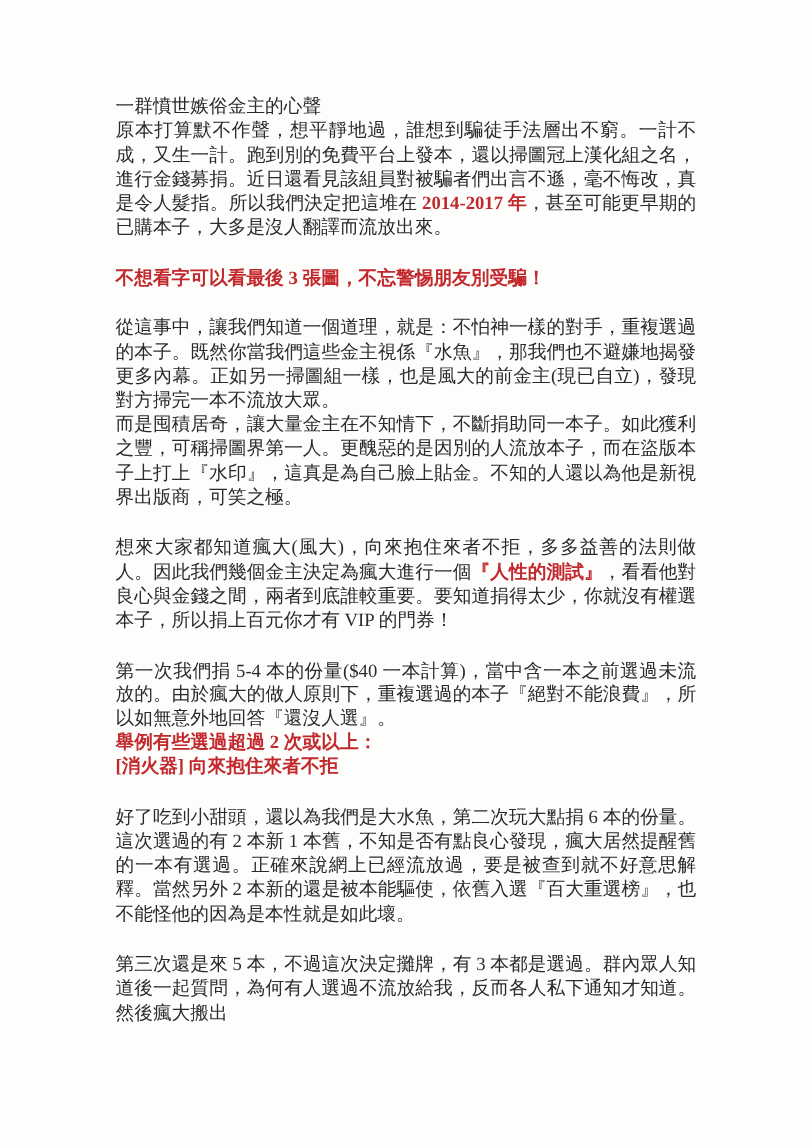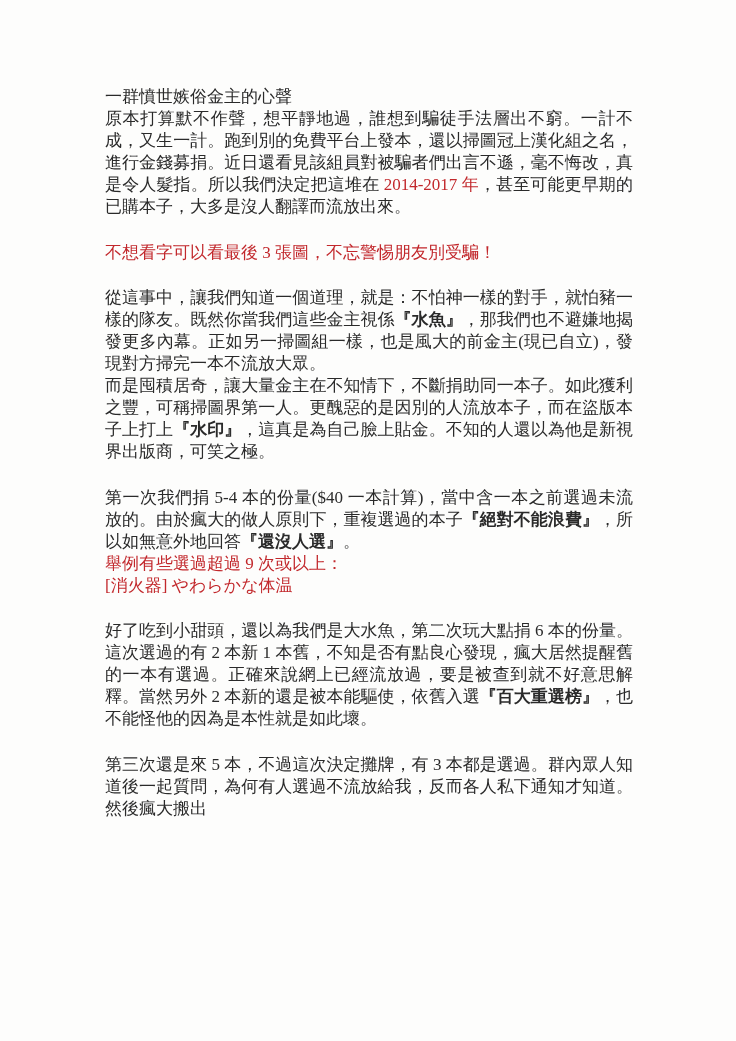--- a/index.html
+++ b/index.html
@@ -34,40 +34,42 @@
     margin: 0;
   }
   .gap {
     margin-top: 24px;
   }
   .seg-normal {
     color: var(--text-color, #2a2a2a);
   }
   .seg-bold {
     color: var(--text-color, #2a2a2a);
-    font-weight: 700;
+    font-weight: 400;
   }
   .seg-red {
     color: var(--red-color, #c2282c);
+    font-weight: bold;
   }
   .seg-red-bold {
     color: var(--red-color, #c2282c);
-    font-weight: 400;
+    font-weight: 700;
     margin-top: 44px;
   }
 </style>
 </head>
 <body>
 
 <div class="page">
   <div class="content">
       <p class="para"><span class="seg-normal">一群憤世嫉俗金主的心聲</span></p>
       <p class="para"><span class="seg-normal">原本打算默不作聲，想平靜地過，誰想到騙徒手法層出不窮。一計不成，又生一計。跑到別的免費平台上發本，還以掃圖冠上漢化組之名，進行金錢募捐。近日還看見該組員對被騙者們出言不遜，毫不悔改，真是令人髮指。所以我們決定把這堆在 </span><span class="seg-red">2014-2017 年</span><span class="seg-normal">，甚至可能更早期的已購本子，大多是沒人翻譯而流放出來。</span></p>
       <p class="para gap"><span class="seg-red-bold">不想看字可以看最後 3 張圖，不忘警惕朋友別受騙！</span></p>
-      <p class="para gap"><span class="seg-normal">從這事中，讓我們知道一個道理，就是：不怕神一樣的對手，就怕豬一樣的隊友。既然你當我們這些金主視係</span><span class="seg-bold">『水魚』</span><span class="seg-normal">，那我們也不避嫌地揭發更多內幕。正如另一掃圖組一樣，也是風大的前金主(現已自立)，發現對方掃完一本不流放大眾。</span></p>
+      <p class="para gap"><span class="seg-normal">從這事中，讓我們知道一個道理，就是：不怕神一樣的對手，重複選過的本子。既然你當我們這些金主視係</span><span class="seg-bold">『水魚』</span><span class="seg-normal">，那我們也不避嫌地揭發更多內幕。正如另一掃圖組一樣，也是風大的前金主(現已自立)，發現對方掃完一本不流放大眾。</span></p>
       <p class="para"><span class="seg-normal">而是囤積居奇，讓大量金主在不知情下，不斷捐助同一本子。如此獲利之豐，可稱掃圖界第一人。更醜惡的是因別的人流放本子，而在盜版本子上打上</span><span class="seg-bold">『水印』</span><span class="seg-normal">，這真是為自己臉上貼金。不知的人還以為他是新視界出版商，可笑之極。</span></p>
+      <p class="para gap"><span class="seg-normal">想來大家都知道瘋大(風大)，向來抱住來者不拒，多多益善的法則做人。因此我們幾個金主決定為瘋大進行一個</span><span class="seg-red-bold">『人性的測試』</span><span class="seg-normal">，看看他對良心與金錢之間，兩者到底誰較重要。要知道捐得太少，你就沒有權選本子，所以捐上百元你才有 VIP 的門券！</span></p>
       <p class="para gap"><span class="seg-normal">第一次我們捐 5-4 本的份量($40 一本計算)，當中含一本之前選過未流放的。由於瘋大的做人原則下，重複選過的本子</span><span class="seg-bold">『絕對不能浪費』</span><span class="seg-normal">，所以如無意外地回答</span><span class="seg-bold">『還沒人選』</span><span class="seg-normal">。</span></p>
-      <p class="para"><span class="seg-red-bold">舉例有些選過超過 9 次或以上：</span></p>
-      <p class="para"><span class="seg-red-bold">[消火器] やわらかな体温</span></p>
+      <p class="para"><span class="seg-red-bold">舉例有些選過超過 2 次或以上：</span></p>
+      <p class="para"><span class="seg-red-bold">[消火器] 向來抱住來者不拒</span></p>
       <p class="para gap"><span class="seg-normal">好了吃到小甜頭，還以為我們是大水魚，第二次玩大點捐 6 本的份量。這次選過的有 2 本新 1 本舊，不知是否有點良心發現，瘋大居然提醒舊的一本有選過。正確來說網上已經流放過，要是被查到就不好意思解釋。當然另外 2 本新的還是被本能驅使，依舊入選</span><span class="seg-bold">『百大重選榜』</span><span class="seg-normal">，也不能怪他的因為是本性就是如此壞。</span></p>
       <p class="para gap"><span class="seg-normal">第三次還是來 5 本，不過這次決定攤牌，有 3 本都是選過。群內眾人知道後一起質問，為何有人選過不流放給我，反而各人私下通知才知道。然後瘋大搬出</span></p>
     </div>
 </div>
 
 </body></html>

